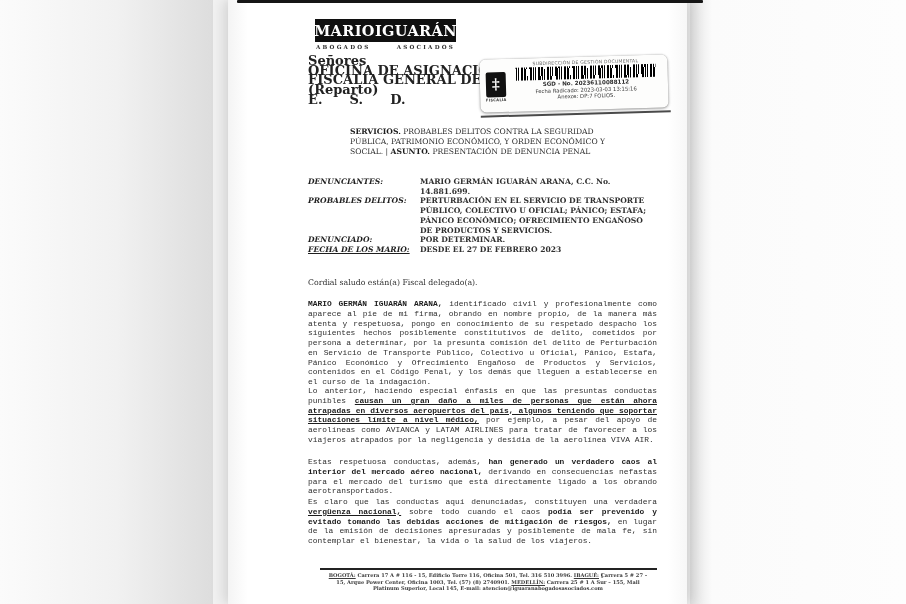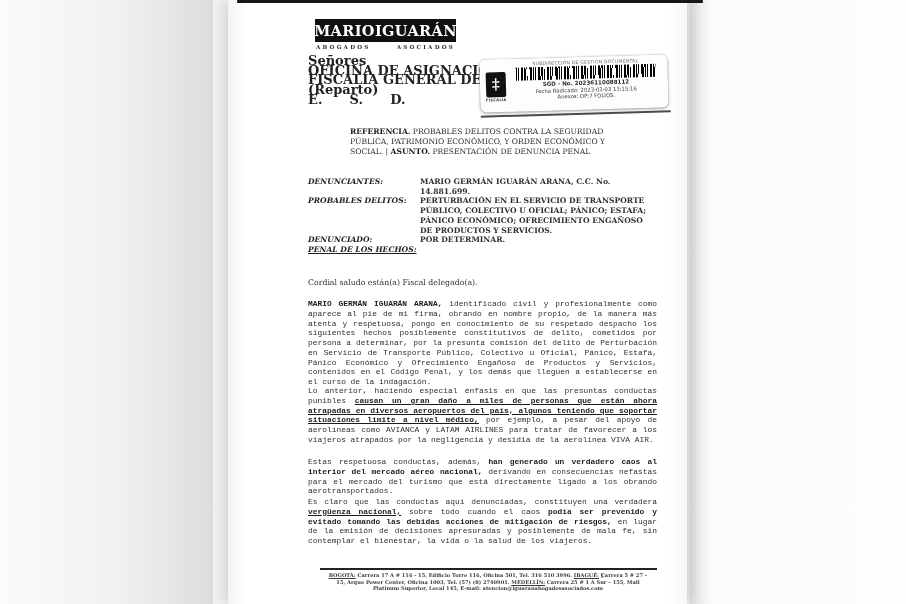--- a/index.html
+++ b/index.html
@@ -79,21 +79,21 @@
           <div class="stamp-header">SUBDIRECCIÓN DE GESTIÓN DOCUMENTAL</div>
           <div class="barcode"></div>
           <div class="stamp-line1">SGD - No. 20236110088112</div>
           <div class="stamp-line2">Fecha Radicado: 2023-03-03 13:15:16</div>
           <div class="stamp-line3">Anexos: DP:7 FOLIOS.</div>
         </div>
       </div>
       <div class="stamp-rule"></div>
     </div>
 
-    <div class="reference"><span class="b">REFERENCIA.</span><span> PROBABLES DELITOS CONTRA LA SEGURIDAD
+    <div class="reference"><span class="b">SERVICIOS.</span><span> PROBABLES DELITOS CONTRA LA SEGURIDAD
 PÚBLICA, PATRIMONIO ECONÓMICO, Y ORDEN ECONÓMICO Y
 SOCIAL. | </span><span class="b">ASUNTO.</span><span> PRESENTACIÓN DE DENUNCIA PENAL</span></div>
 
     <div class="fields">
       <div class="frow">
         <div class="flabel">DENUNCIANTES:</div>
         <div class="fvalue">MARIO GERMÁN IGUARÁN ARANA, C.C. No.
 14.881.699.</div>
       </div>
       <div class="frow">
@@ -101,21 +101,22 @@
         <div class="fvalue">PERTURBACIÓN EN EL SERVICIO DE TRANSPORTE
 PÚBLICO, COLECTIVO U OFICIAL; PÁNICO; ESTAFA;
 PÁNICO ECONÓMICO; OFRECIMIENTO ENGAÑOSO
 DE PRODUCTOS Y SERVICIOS.</div>
       </div>
       <div class="frow">
         <div class="flabel">DENUNCIADO:</div>
         <div class="fvalue">POR DETERMINAR.</div>
       </div>
       <div class="frow">
-        <div class="flabel u">PENAL DE LOS HECHOS:</div>
+        <div class="flabel u">FECHA DE LOS MARIO:</div>
+        <div class="fvalue">DESDE EL 27 DE FEBRERO 2023</div>
       </div>
     </div>
 
     <div class="salutation">Cordial saludo están(a) Fiscal delegado(a).</div>
 
     <div class="para p1"><span class="b">MARIO GERMÁN IGUARÁN ARANA,</span><span> identificado civil y profesionalmente como aparece al pie de mi firma, obrando en nombre propio, de la manera más atenta y respetuosa, pongo en conocimiento de su respetado despacho los siguientes hechos posiblemente constitutivos de delito, cometidos por persona a determinar, por la presunta comisión del delito de Perturbación en Servicio de Transporte Público, Colectivo u Oficial, Pánico, Estafa, Pánico Económico y Ofrecimiento Engañoso de Productos y Servicios, contenidos en el Código Penal, y los demás que lleguen a establecerse en el curso de la indagación.</span></div>
 
     <div class="para p2"><span>Lo anterior, haciendo especial énfasis en que las presuntas conductas punibles </span><span class="bu">causan un gran daño a miles de personas que están ahora atrapadas en diversos aeropuertos del país, algunos teniendo que soportar situaciones límite a nivel médico,</span><span> por ejemplo, a pesar del apoyo de aerolíneas como AVIANCA y LATAM AIRLINES para tratar de favorecer a los viajeros atrapados por la negligencia y desidia de la aerolínea VIVA AIR.</span></div>
 
     <div class="para p3"><span>Estas respetuosa conductas, además, </span><span class="b">han generado un verdadero caos al interior del mercado aéreo nacional,</span><span> derivando en consecuencias nefastas para el mercado del turismo que está directamente ligado a los obrando aerotransportados.</span></div>

